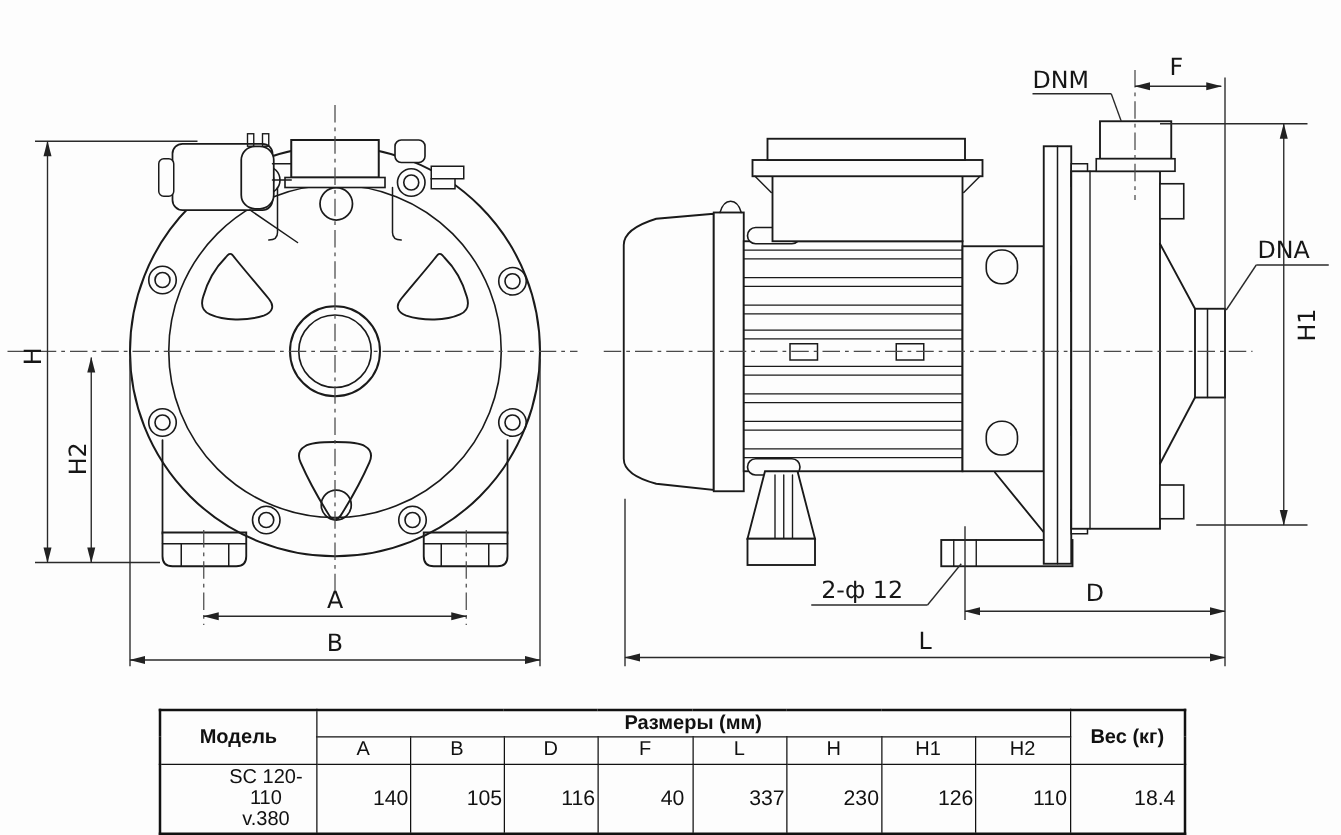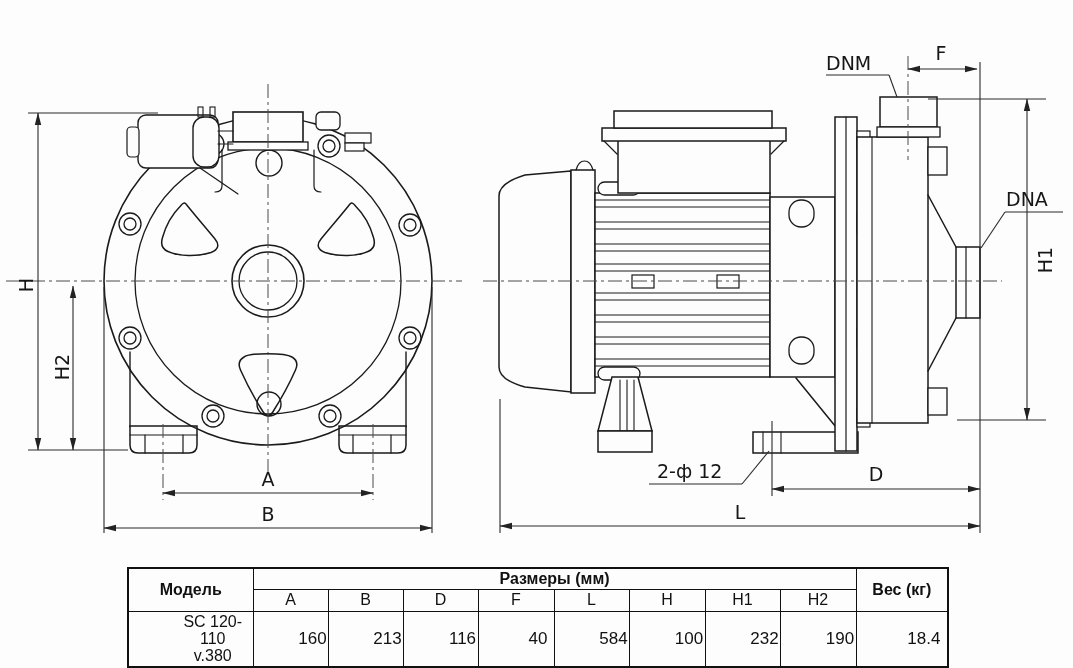--- a/index.html
+++ b/index.html
@@ -276,25 +276,25 @@
       <td>L</td>
       <td>H</td>
       <td>H1</td>
       <td>H2</td>
     </tr>
     <tr class="r3">
       <td class="model-cell">
         <div>SC 120-110</div>
         <div>v.380</div>
       </td>
-      <td>160</td>
-      <td>213</td>
+      <td>140</td>
+      <td>105</td>
       <td>116</td>
       <td>40</td>
-      <td>584</td>
-      <td>100</td>
-      <td>232</td>
-      <td>190</td>
+      <td>337</td>
+      <td>230</td>
+      <td>126</td>
+      <td>110</td>
       <td>18.4</td>
     </tr>
   </tbody>
 </table>
 </div>
 
 </body></html>

